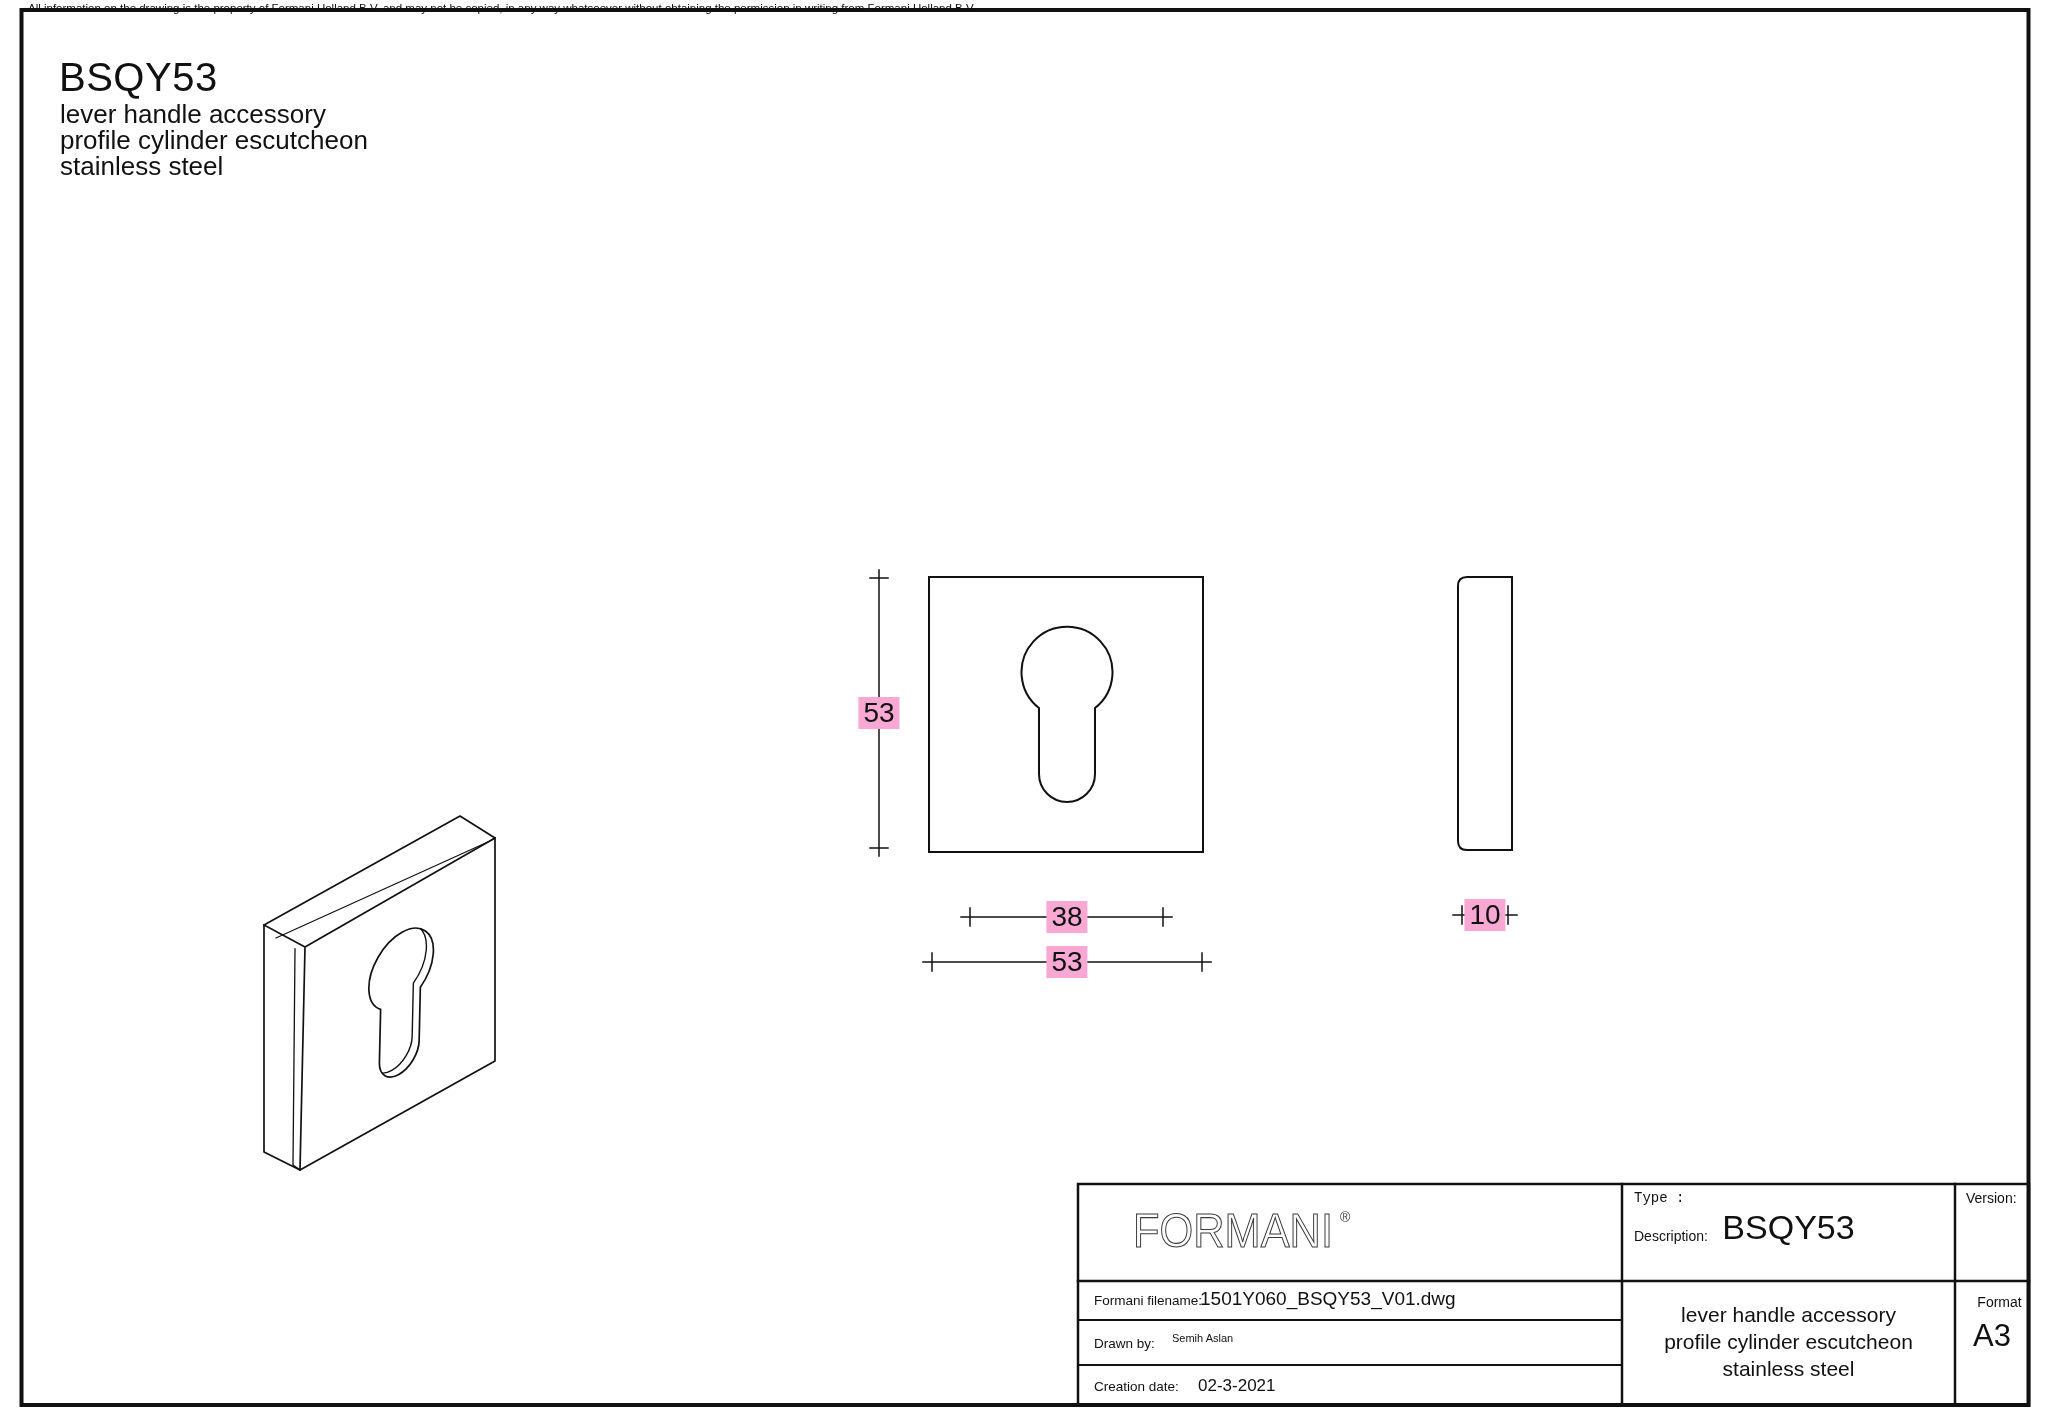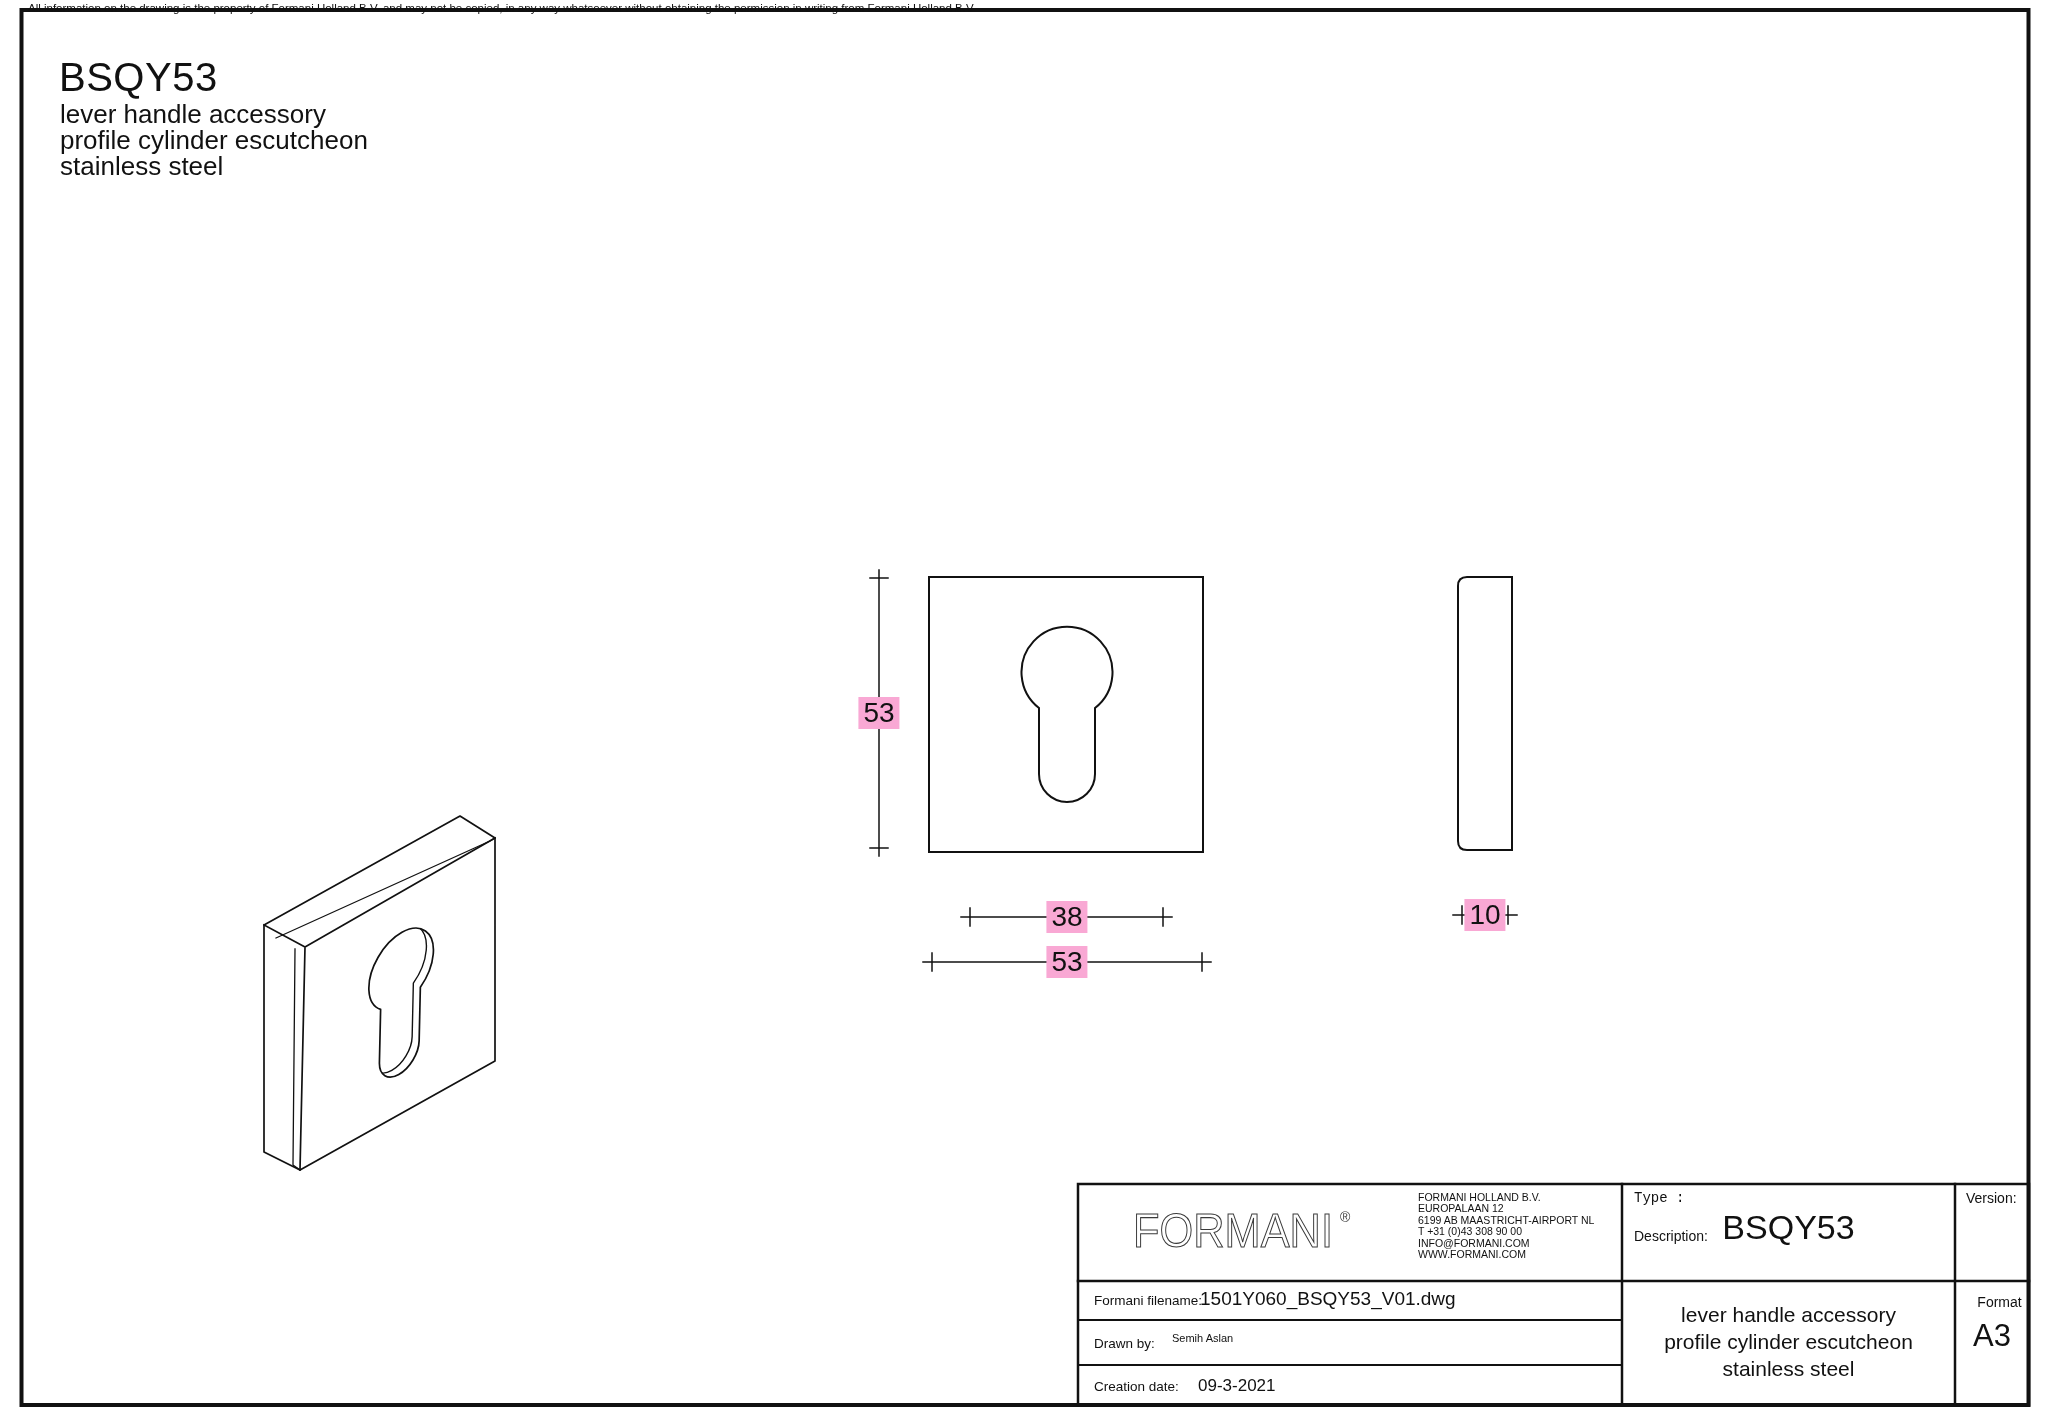--- a/index.html
+++ b/index.html
@@ -107,43 +107,35 @@
 
   <div class="txt sub-line" style="top:101px;">lever handle accessory</div>
   <div class="txt sub-line" style="top:127px;">profile cylinder escutcheon</div>
   <div class="txt sub-line" style="top:153px;">stainless steel</div>
 
   <div class="dimlbl" style="left:879px; top:713px;">53</div>
   <div class="dimlbl" style="left:1067px; top:917px;">38</div>
   <div class="dimlbl" style="left:1067px; top:962px;">53</div>
   <div class="dimlbl" style="left:1485px; top:915px;">10</div>
 
-  <div class="txt company">
-    <div>FORMANI HOLLAND B.V.</div>
-    <div>EUROPALAAN 12</div>
-    <div>6199 AB MAASTRICHT-AIRPORT NL</div>
-    <div>T +31 (0)43 308 90 00</div>
-    <div>INFO@FORMANI.COM</div>
-    <div>WWW.FORMANI.COM</div>
-  </div>
 
   <div class="txt tb-label" style="left:1634px; top:1190px;font-family:Liberation Mono, monospace;">Type :</div>
   <div class="txt type-value">BSQY53</div>
 
   <div class="txt tb-label" style="left:1966px; top:1190px;">Version:</div>
   <div class="txt" style="left:1966px; top:1210px; font-size:16px;"></div>
 
   <div class="txt tb-small-label" style="left:1094px; top:1293px;">Formani filename:</div>
   <div class="txt fname-value">1501Y060_BSQY53_V01.dwg</div>
 
   <div class="txt tb-small-label" style="left:1094px; top:1336px;">Drawn by:</div>
   <div class="txt drawn-value">Semih Aslan</div>
 
   <div class="txt tb-small-label" style="left:1094px; top:1379px;">Creation date:</div>
-  <div class="txt cdate-value">09-3-2021</div>
+  <div class="txt cdate-value">02-3-2021</div>
 
   <div class="txt tb-label" style="left:1634px; top:1228px;text-align:right;">Description:</div>
   <div class="txt desc-lines">
     <div>lever handle accessory</div>
     <div>profile cylinder escutcheon</div>
     <div>stainless steel</div>
   </div>
 
   <div class="txt fmt-label">Format</div>
   <div class="txt fmt-value">A3</div>

